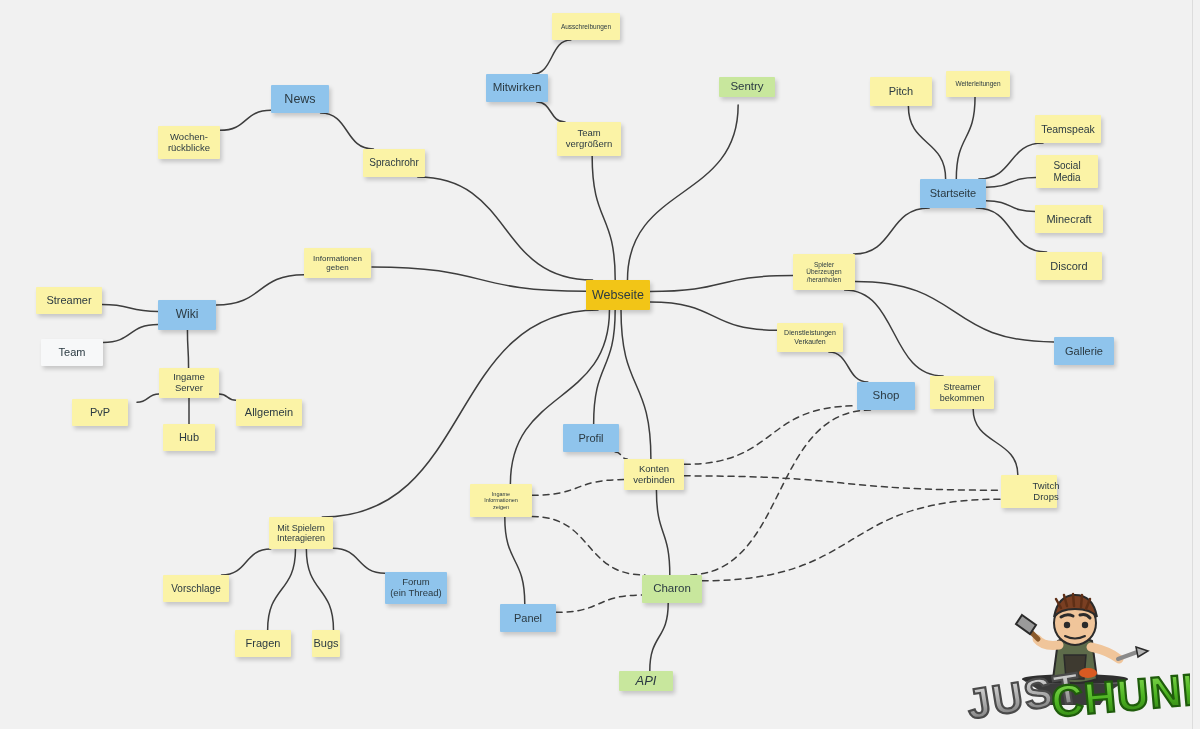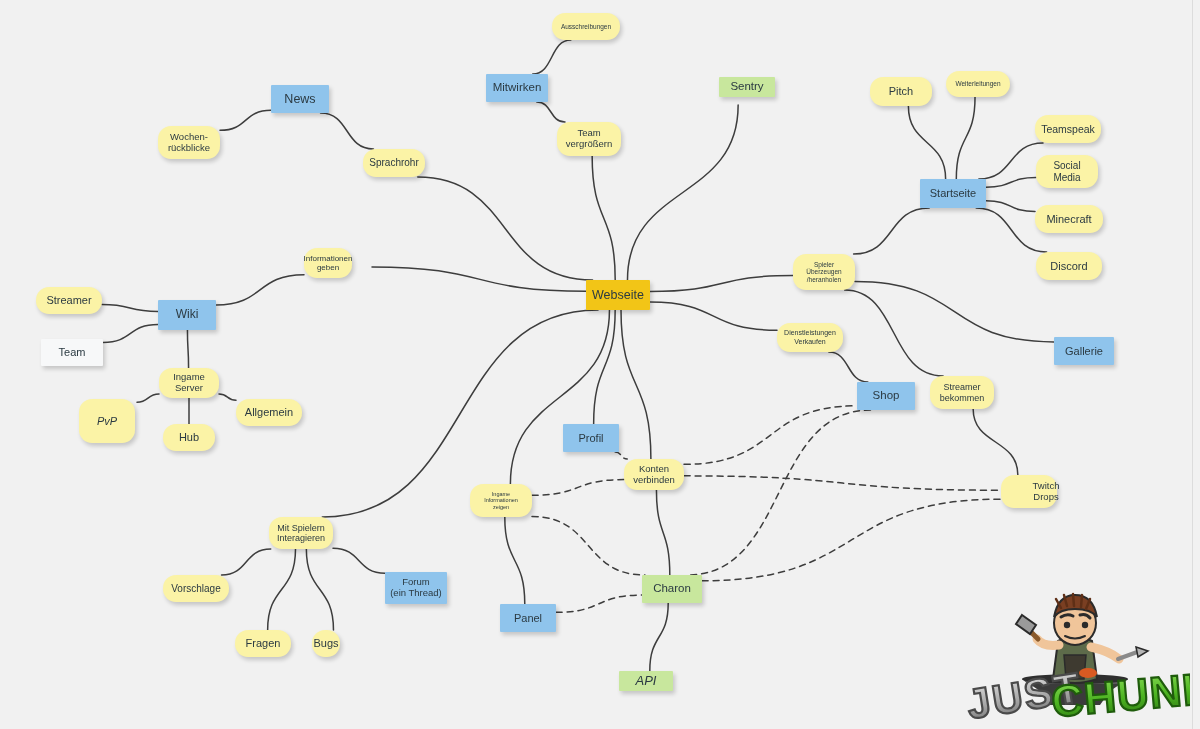--- a/index.html
+++ b/index.html
@@ -31,21 +31,21 @@
     justify-content: center;
     text-align: center;
     color: #2b3a42;
     line-height: 1.15;
     white-space: pre-line;
     box-shadow: 2px 3px 4px rgba(0,0,0,0.18);
     border-radius: 1px;
     padding: 2px 4px;
     z-index: 3;
   }
-  .n-yellow  { background: #fbf3a6; border-radius: 13px; }
+  .n-yellow  { background: #fbf3a6; }
   .n-blue    { background: #8fc4ec; }
   .n-green   { background: #c8e79d; }
   .n-gold    { background: #f2c517; }
   .n-white   { background: #f7f8f9; }
 
   .rightbar {
     position: absolute;
     top: 0;
     right: 0;
     width: 7px;
@@ -143,28 +143,28 @@
 Überzeugen
 /heranholen</div>
       <div class="node n-yellow" style="left: 777px; top: 323px; width: 66px; height: 29px; font-size: 7px;">Dienstleistungen
 Verkaufen</div>
       <div class="node n-blue" style="left: 1054px; top: 337px; width: 60px; height: 28px; font-size: 11px;">Gallerie</div>
       <div class="node n-blue" style="left: 857px; top: 382px; width: 58px; height: 28px; font-size: 11.5px;">Shop</div>
       <div class="node n-yellow" style="left: 930px; top: 376px; width: 64px; height: 33px; font-size: 9px;">Streamer
 bekommen</div>
       <div class="node n-yellow" style="left: 1001px; top: 475px; width: 56px; height: 33px; font-size: 9.5px; padding-left: 38px;">Twitch
 Drops</div>
-      <div class="node n-yellow" style="left: 304px; top: 248px; width: 48px; height: 30px; font-size: 8px;">Informationen
+      <div class="node n-yellow" style="left: 304px; top: 248px; width: 67px; height: 30px; font-size: 8px;">Informationen
 geben</div>
       <div class="node n-yellow" style="left: 36px; top: 287px; width: 66px; height: 27px; font-size: 11px;">Streamer</div>
       <div class="node n-blue" style="left: 158px; top: 300px; width: 58px; height: 30px; font-size: 12px;">Wiki</div>
       <div class="node n-white" style="left: 41px; top: 339px; width: 62px; height: 27px; font-size: 11px;">Team</div>
       <div class="node n-yellow" style="left: 159px; top: 368px; width: 60px; height: 30px; font-size: 9.5px;">Ingame
 Server</div>
-      <div class="node n-yellow" style="left: 79px; top: 399px; width: 56px; height: 44px; font-size: 11px; font-style: italic;">PvP</div>
+      <div class="node n-yellow" style="left: 72px; top: 399px; width: 56px; height: 27px; font-size: 11px;">PvP</div>
       <div class="node n-yellow" style="left: 163px; top: 424px; width: 52px; height: 27px; font-size: 11px;">Hub</div>
       <div class="node n-yellow" style="left: 236px; top: 399px; width: 66px; height: 27px; font-size: 11px;">Allgemein</div>
       <div class="node n-yellow" style="left: 269px; top: 517px; width: 64px; height: 32px; font-size: 9px;">Mit Spielern
 Interagieren</div>
       <div class="node n-yellow" style="left: 163px; top: 575px; width: 66px; height: 27px; font-size: 10px;">Vorschlage</div>
       <div class="node n-yellow" style="left: 235px; top: 630px; width: 56px; height: 27px; font-size: 11px;">Fragen</div>
       <div class="node n-yellow" style="left: 312px; top: 630px; width: 28px; height: 27px; font-size: 11px;">Bugs</div>
       <div class="node n-blue" style="left: 385px; top: 572px; width: 62px; height: 32px; font-size: 9.5px;">Forum
 (ein Thread)</div>
       <div class="node n-blue" style="left: 563px; top: 424px; width: 56px; height: 28px; font-size: 11px;">Profil</div>

